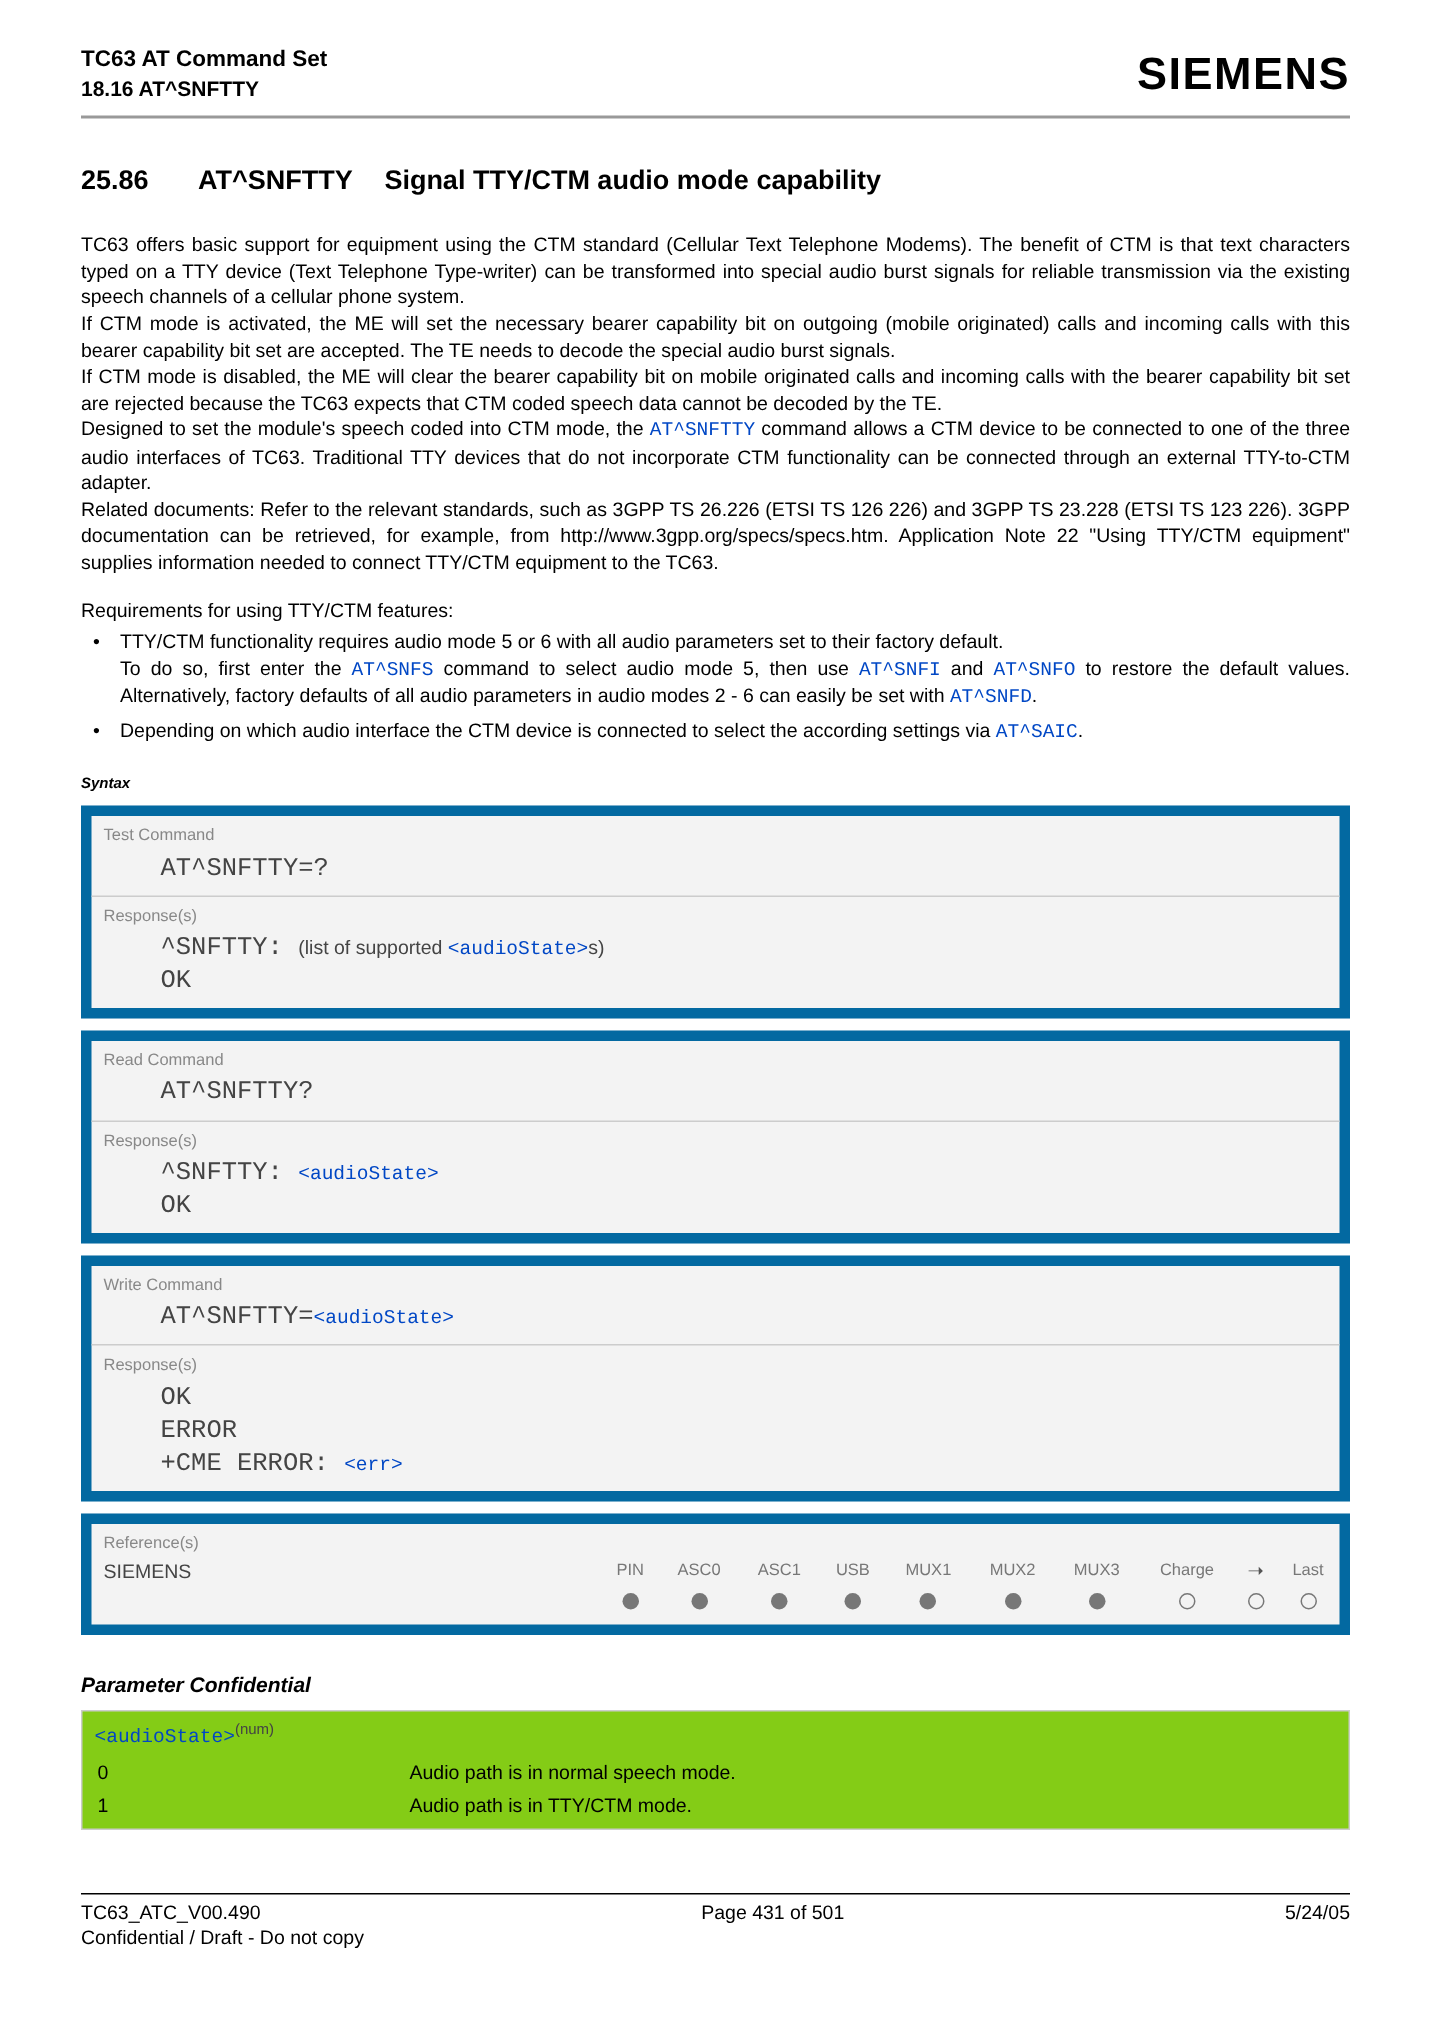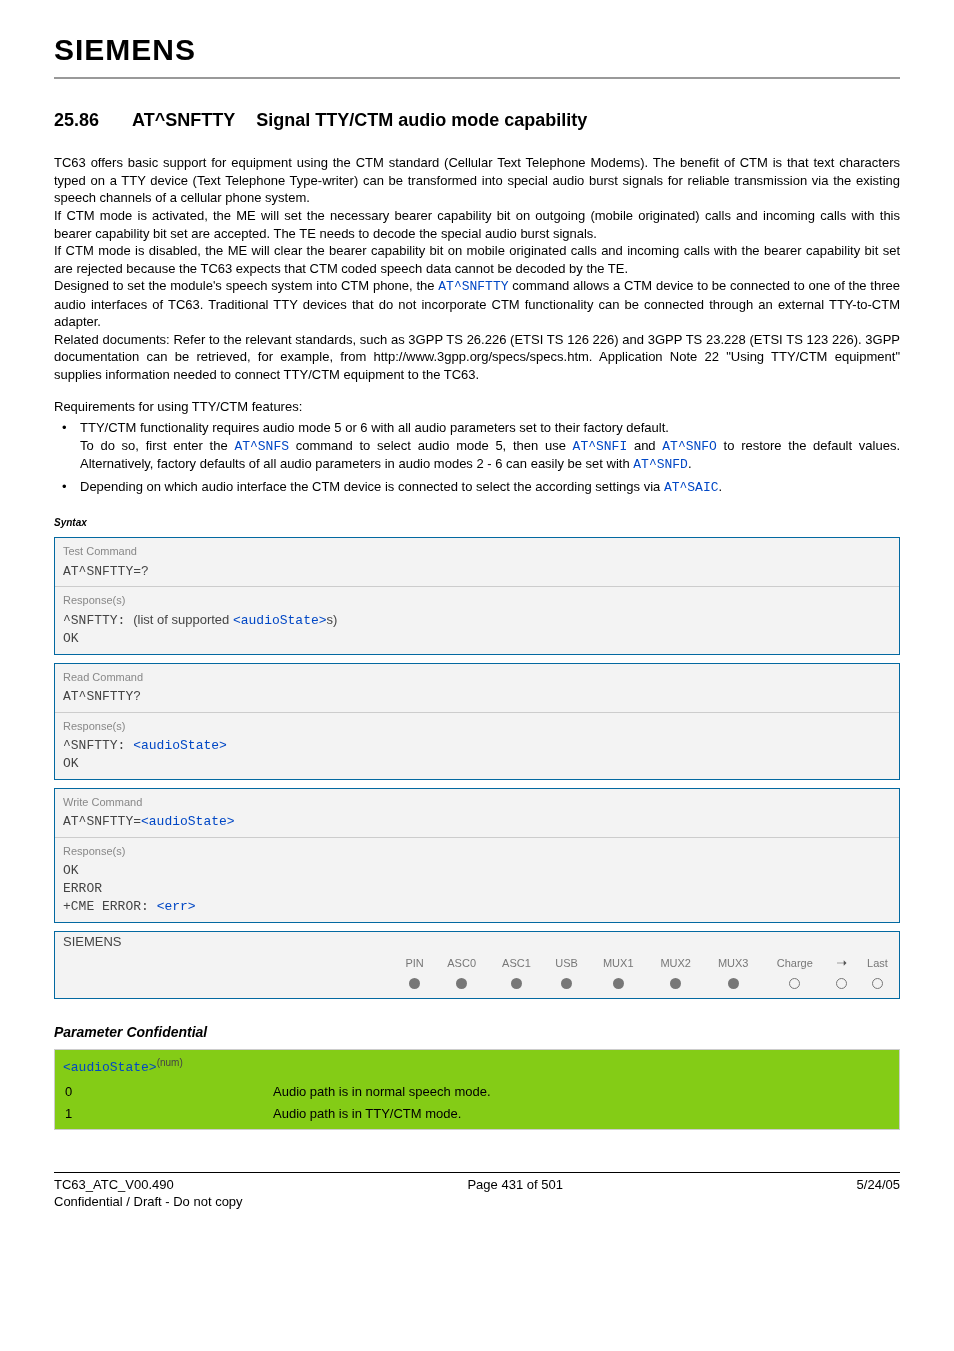--- a/index.html
+++ b/index.html
@@ -17,27 +17,27 @@
   .header-left { font-weight: bold; }
   .doc-title { font-size: 15px; font-weight: bold; }
   .doc-sub { font-size: 14px; font-weight: bold; }
   .brand { font-size: 30px; font-weight: 900; letter-spacing: 1px; font-family: Arial, sans-serif; }
   .divider { border: none; border-top: 2px solid #999; margin: 8px 0 30px 0; }
   h1.section-title { font-size: 18px; font-weight: bold; margin-bottom: 22px; }
   h1.section-title .sec-num { display:inline-block; margin-right: 28px;}
   h1.section-title .sec-cmd { display:inline-block; margin-right: 16px;}
   .para { text-align: justify; margin-bottom: 0; line-height: 1.35;}
   .para-gap { margin-top: 14px; }
-  .mono { font-family: "Courier New", monospace; font-size: 13px; }
+  .mono { font-family: "Courier New", monospace; font-size: 17px; margin-left: 38px; }
   .mono-link { font-family: "Courier New", monospace; color: #0047c5; font-size: 13px;}
   ul.req { list-style: none; padding-left: 0; margin-top:4px;}
   ul.req > li { position: relative; padding-left: 26px; text-align: justify; margin-bottom: 4px; line-height:1.35;}
   ul.req > li::before { content: "•"; position: absolute; left: 8px; top:0; }
   .syntax-head { font-style: italic; font-weight: bold; font-size: 10px; margin-top: 20px; margin-bottom: 8px;}
-  .box { border: 1px solid #0369a1; background: #f3f3f3; }
+  .box { border: 7px solid #0369a1; background: #f3f3f3; }
   .box + .box { margin-top: 8px; }
   .box-label { color: #888; font-size: 11px; padding: 6px 8px 2px 8px; }
   .box-content { padding: 2px 8px 6px 8px; font-size: 13px; color:#444;}
   .box-content .mono { color:#444;}
   .sub-sep { border-top: 1px solid #ccc; }
   .ref-box { display: flex; }
   .ref-left { flex: 0 0 340px; }
   .ref-right { flex: 1; margin-top: 17px; }
   .ref-table { width: 100%; border-collapse: collapse; font-size: 11px;}
   .ref-table th { font-weight: normal; color: #777; padding: 6px 4px 2px 4px; text-align: center;}
@@ -52,35 +52,39 @@
   .param-val { width: 210px; padding-left: 2px; }
   .param-desc { flex: 1; }
   .footer-sep { border: none; border-top: 1px solid #000; margin-top: 42px; margin-bottom: 4px;}
   .footer-row { display:flex; justify-content: space-between; font-size: 13px;}
   .footer-row2 { font-size: 13px;}
 </style>
 </head>
 <body>
 
 <div class="header-row">
+  <div class="header-left">
+    <div class="doc-title">TC63 AT Command Set</div>
+    <div class="doc-sub">18.16 AT^SNFTTY</div>
+  </div>
   <div class="brand">SIEMENS</div>
 </div>
 <hr class="divider">
 
 <h1 class="section-title">
   <span class="sec-num">25.86</span>
   <span class="sec-cmd">AT^SNFTTY</span>
   <span>Signal TTY/CTM audio mode capability</span>
 </h1>
 
 <p class="para">TC63 offers basic support for equipment using the CTM standard (Cellular Text Telephone Modems). The benefit of CTM is that text characters typed on a TTY device (Text Telephone Type-writer) can be transformed into special audio burst signals for reliable transmission via the existing speech channels of a cellular phone system.</p>
 <p class="para">If CTM mode is activated, the ME will set the necessary bearer capability bit on outgoing (mobile originated) calls and incoming calls with this bearer capability bit set are accepted. The TE needs to decode the special audio burst signals.</p>
 <p class="para">If CTM mode is disabled, the ME will clear the bearer capability bit on mobile originated calls and incoming calls with the bearer capability bit set are rejected because the TC63 expects that CTM coded speech data cannot be decoded by the TE.</p>
 <p class="para">
-  <span>Designed to set the module's speech system into CTM phone, the </span><span class="mono-link">AT^SNFTTY</span><span> command allows a CTM device to be connected to one of the three audio interfaces of TC63. Traditional TTY devices that do not incorporate CTM functionality can be connected through an external TTY-to-CTM adapter.</span>
+  <span>Designed to set the module's speech coded into CTM mode, the </span><span class="mono-link">AT^SNFTTY</span><span> command allows a CTM device to be connected to one of the three audio interfaces of TC63. Traditional TTY devices that do not incorporate CTM functionality can be connected through an external TTY-to-CTM adapter.</span>
 </p>
 <p class="para">Related documents: Refer to the relevant standards, such as 3GPP TS 26.226 (ETSI TS 126 226) and 3GPP TS 23.228 (ETSI TS 123 226). 3GPP documentation can be retrieved, for example, from http://www.3gpp.org/specs/specs.htm. Application Note 22 "Using TTY/CTM equipment" supplies information needed to connect TTY/CTM equipment to the TC63.</p>
 
 <p class="para para-gap">Requirements for using TTY/CTM features:</p>
 <ul class="req">
   <li>
     <span>TTY/CTM functionality requires audio mode 5 or 6 with all audio parameters set to their factory default.</span><br>
     <span>To do so, first enter the </span><span class="mono-link">AT^SNFS</span><span> command to select audio mode 5, then use </span><span class="mono-link">AT^SNFI</span><span> and </span><span class="mono-link">AT^SNFO</span><span> to restore the default values. Alternatively, factory defaults of all audio parameters in audio modes 2 - 6 can easily be set with </span><span class="mono-link">AT^SNFD</span><span>.</span>
   </li>
   <li>
@@ -121,20 +125,21 @@
   <div class="box-label">Response(s)</div>
   <div class="box-content">
     <span class="mono">OK</span><br>
     <span class="mono">ERROR</span><br>
     <span class="mono">+CME ERROR: </span><span class="mono-link">&lt;err&gt;</span>
   </div>
 </div>
 
 <div class="box ref-box">
   <div class="ref-left">
+    <div class="box-label">Reference(s)</div>
     <div class="box-content">SIEMENS</div>
   </div>
   <div class="ref-right">
     <table class="ref-table">
       <tbody>
           <tr>
         <th>PIN</th>
         <th>ASC0</th>
         <th>ASC1</th>
         <th>USB</th>

